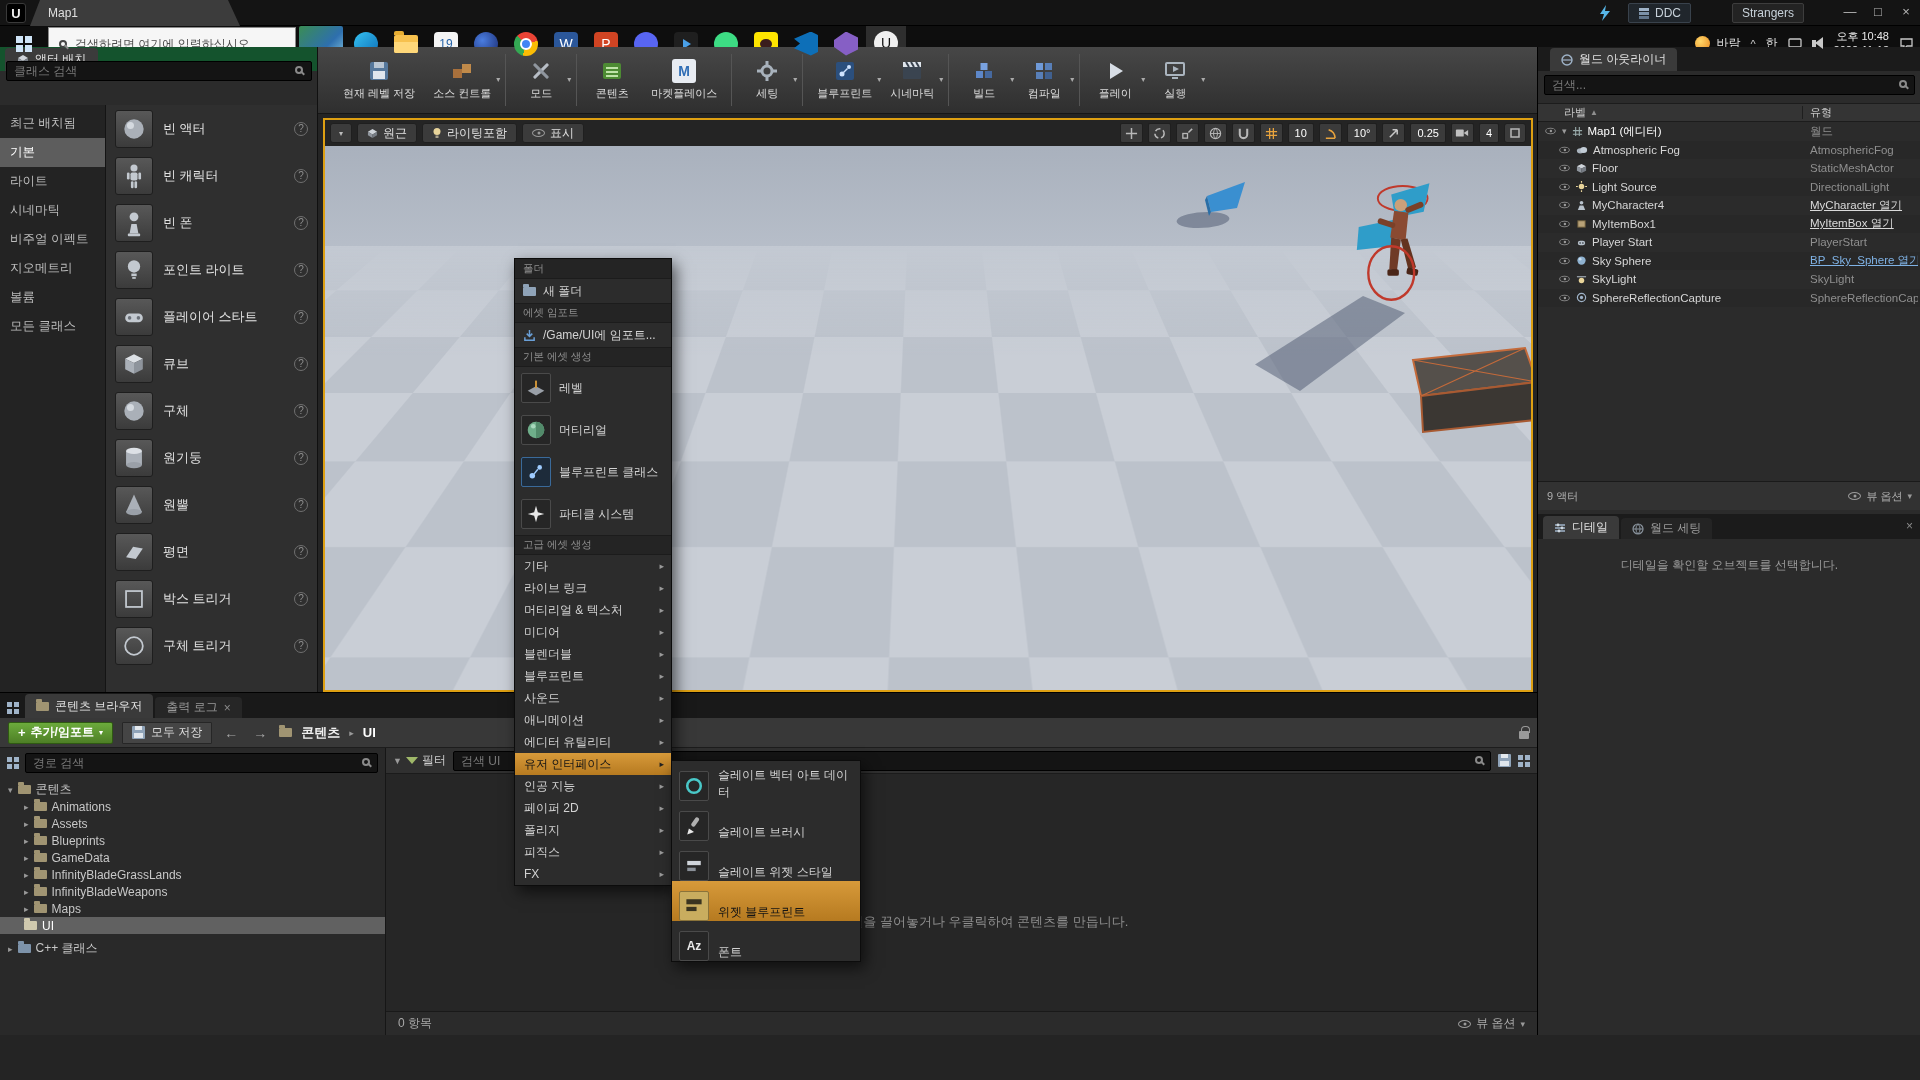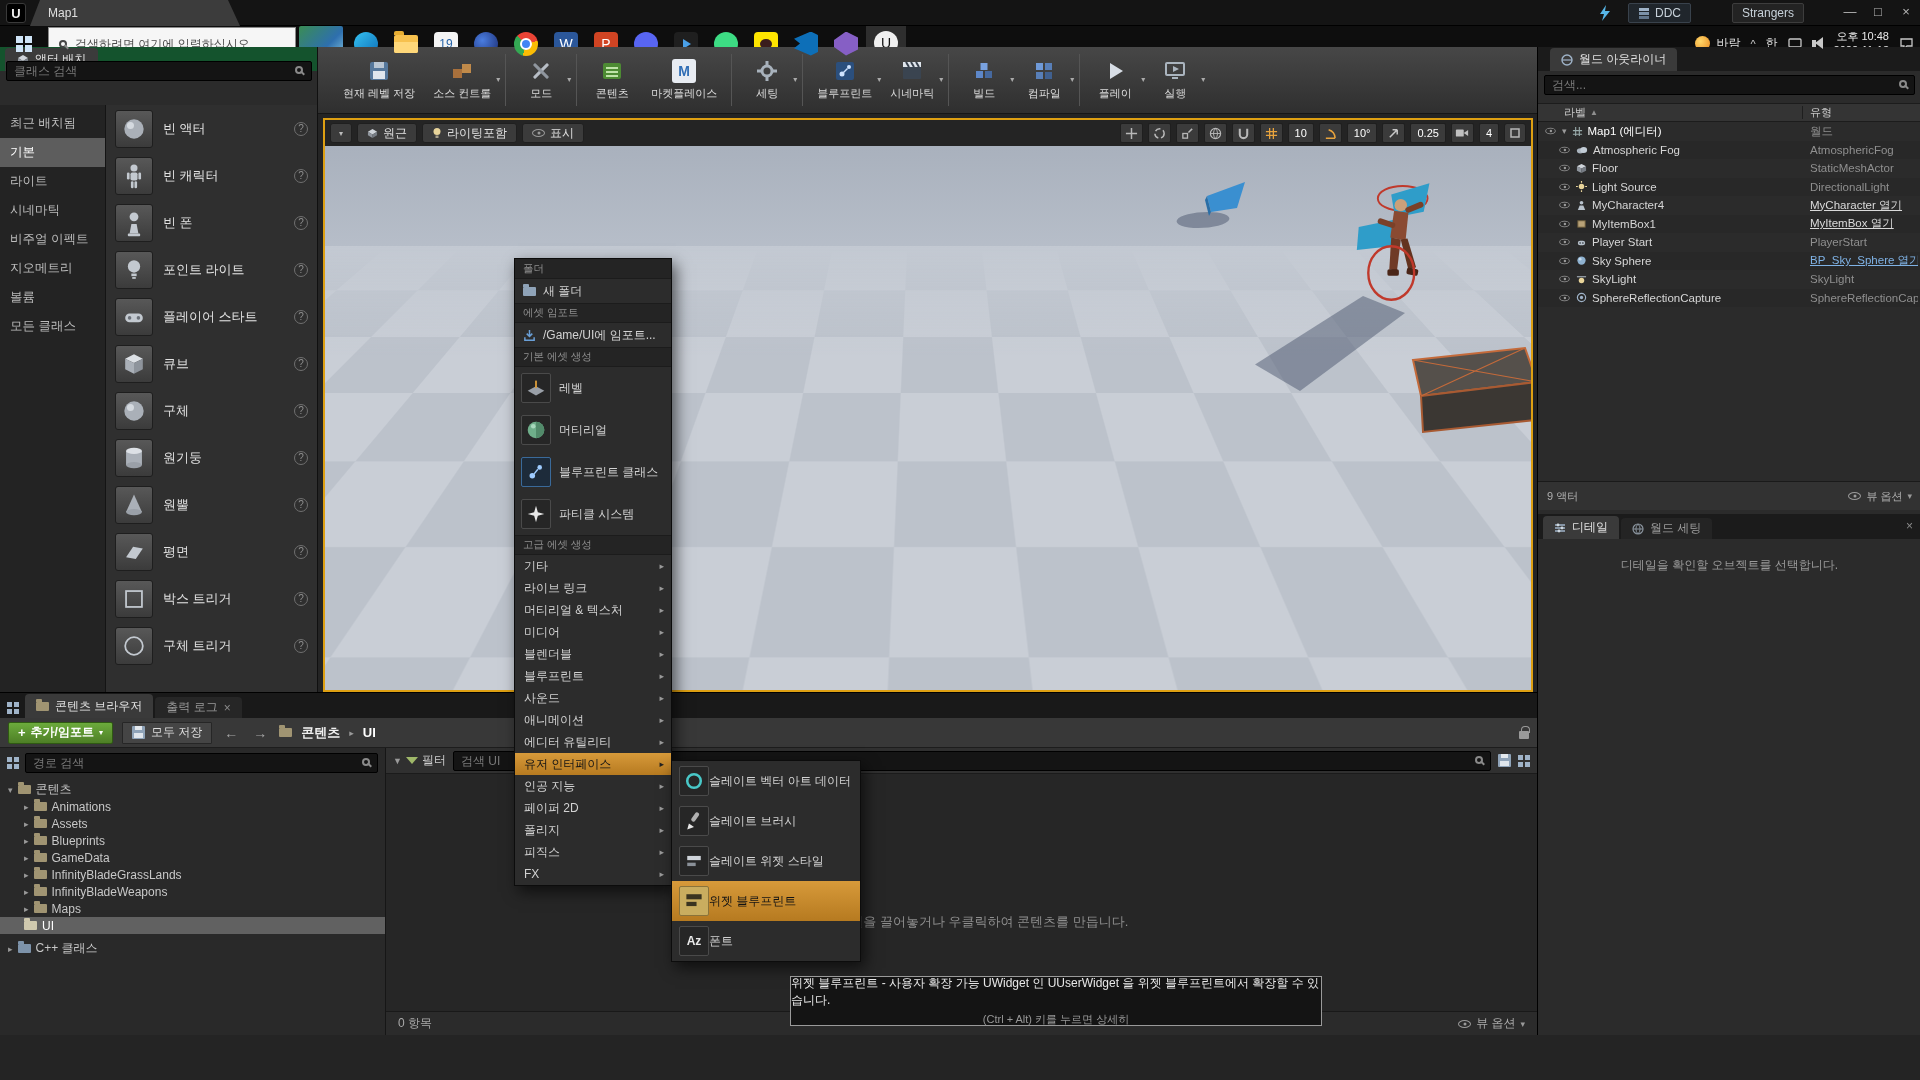--- a/index.html
+++ b/index.html
@@ -102,21 +102,21 @@
 
 #context-menu{left:514px;top:258px;width:158px;background:#2c2c2c;border:1px solid #0c0c0c;box-shadow:4px 6px 14px rgba(0,0,0,.6);z-index:50}
 .cm-h{height:20px;background:#242424;color:#8f8f8f;font-size:10.5px;display:flex;align-items:center;padding:0 8px;border-bottom:1px solid #1c1c1c;border-top:1px solid #1c1c1c}
 .cm-i{height:24px;display:flex;align-items:center;gap:7px;padding:0 8px;color:#d2d2d2}
 .cm-big{height:42px;display:flex;align-items:center;gap:8px;padding:0 6px;color:#d2d2d2}
 .cm-tile{width:30px;height:30px;background:#262626;border:1px solid #4a4a4a;border-radius:2px;display:flex;align-items:center;justify-content:center;flex:none}
 .cm-adv{height:22px;display:flex;align-items:center;justify-content:space-between;padding:0 7px 0 9px;color:#d2d2d2}
 .hl{background:linear-gradient(#d79a3a,#b67a20)!important;color:#141414!important}
 .hl .chev{color:#222}
 #submenu{left:671px;top:760px;width:190px;background:#2c2c2c;border:1px solid #0c0c0c;box-shadow:4px 6px 14px rgba(0,0,0,.6);z-index:55}
-.sm-i{height:40px;display:flex;align-items:center;padding:0 7px;color:#d2d2d2}
+.sm-i{height:40px;display:flex;align-items:flex-end;gap:9px;padding:0 7px;color:#d2d2d2}
 #tooltip{left:790px;top:976px;width:532px;height:50px;background:#141414;border:1px solid #9a9a9a;z-index:60;display:flex;flex-direction:column;align-items:center;justify-content:center;gap:3px}
 #tooltip .l1{color:#e8e8e8;font-size:12px}
 #tooltip .l2{color:#989898;font-size:11px}
 
 #taskbar{left:0;top:1035px;width:1920px;height:45px;background:#0e0e0e;display:flex;align-items:center;z-index:80}
 .tb-cell{width:40px;height:45px;display:flex;align-items:center;justify-content:center;flex:none}
 .tb-search{width:248px;height:34px;background:#f6f6f6;border:1px solid #8a8a8a;display:flex;align-items:center;gap:8px;padding:0 10px;flex:none}
 .tb-search input{border:none;background:transparent;color:#333;font-size:12px;width:100%;font-family:inherit}
 .tb-search input::placeholder{color:#4a4a4a}
 .appic{width:24px;height:24px;border-radius:4px;display:flex;align-items:center;justify-content:center;color:#fff;font-weight:normal;font-size:14px}
@@ -990,24 +990,20 @@
           </svg>
         </div>
       <span>위젯 블루프린트</span>
     </div>
     <div class="sm-i">
       <div class="cm-tile" style="color:#e8e8e8;font-size:12px;font-weight:bold">Az</div>
       <span>폰트</span>
     </div>
   </div>
 
-  <div id="tooltip" class="abs">
-    <div class="l1">위젯 블루프린트 - 사용자 확장 가능 UWidget 인 UUserWidget 을 위젯 블루프린트에서 확장할 수 있습니다.</div>
-    <div class="l2">(Ctrl + Alt) 키를 누르면 상세히</div>
-  </div>
 
   <div id="taskbar">
     <div class="tb-cell" style="width:48px">
       <span class="sq4" style="width:16px;height:16px">
           <i style="width:7px;height:7px;background:#cfe4f7;box-shadow:9px 0 #cfe4f7,0 9px #cfe4f7,9px 9px #cfe4f7"></i>
         </span>
     </div>
     <div class="tb-search">
       <span class="mag" style="border-color:#444"></span>
       <input placeholder="검색하려면 여기에 입력하십시오" style="">

